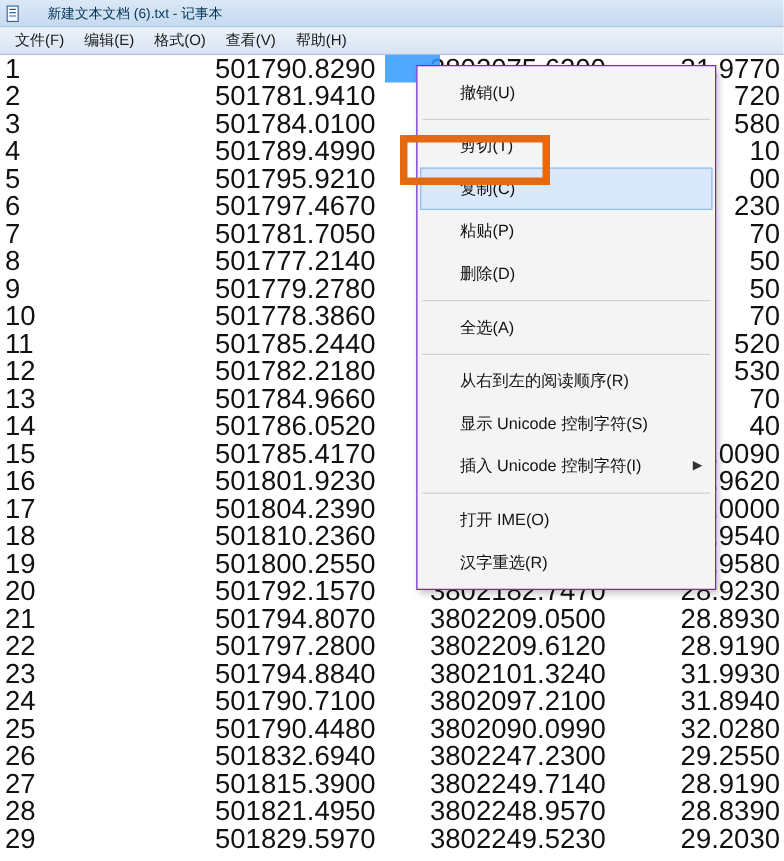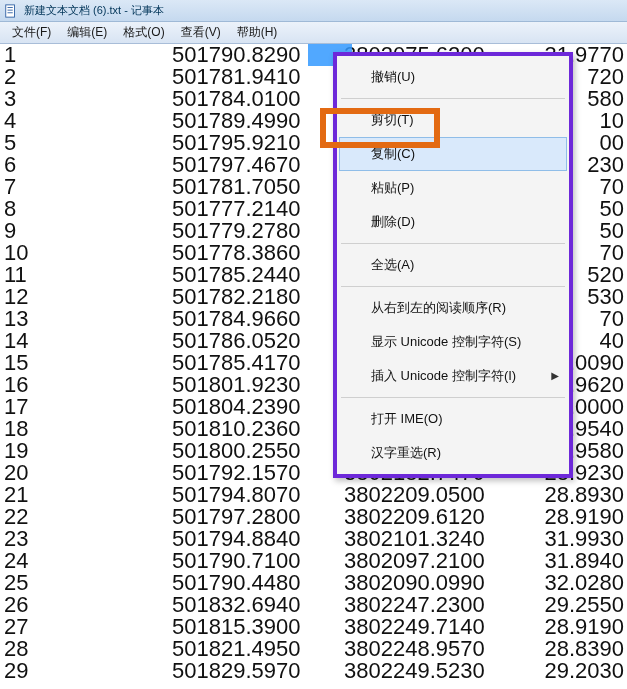--- a/index.html
+++ b/index.html
@@ -1,21 +1,21 @@
 <!DOCTYPE html>
 <html><head>
   <meta charset="utf-8">
   <style>
     * { margin: 0; padding: 0; box-sizing: border-box; font-family: "Microsoft YaHei", SimSun, sans-serif; }
     html, body { width: 627px; height: 689px; overflow: hidden; background: #fff; }
     .titlebar {
       height: 22px;
       background: linear-gradient(#dbe8f6, #c5d9ef);
       border-bottom: 1px solid #9fb9d6;
-      display: flex; align-items: center; gap: 6px; padding-left: 4px;
+      display: flex; align-items: center; gap: 20px; padding-left: 4px;
       font-size: 11px; color: #003458;
     }
     .titlebar-icon { width: 14px; height: 14px; }
     .menubar {
       height: 22px;
       background: linear-gradient(#ecf2fa,#d8e4f3);
       border-bottom: 1px solid #a8bdd8;
       display: flex; align-items: center; padding-left: 4px;
       font-size: 12px; color: #1a1a1a;
     }
@@ -44,21 +44,21 @@
     .selection-hilite {
       position: absolute;
       background: #3399ff;
       opacity: 0.85;
       pointer-events: none;
     }
 
     .ctxmenu {
       position: absolute;
       background: #f4f4f4;
-      border: 4px solid #6d28d9;
+      border: 1px solid #6d28d9;
       box-shadow: 2px 3px 6px rgba(0,0,0,0.25);
       padding: 4px 2px;
       font-size: 13px;
       color: #111;
       width: 240px;
     }
     .ctxmenu .item {
       padding: 6px 22px 6px 32px;
       position: relative;
       white-space: nowrap;

